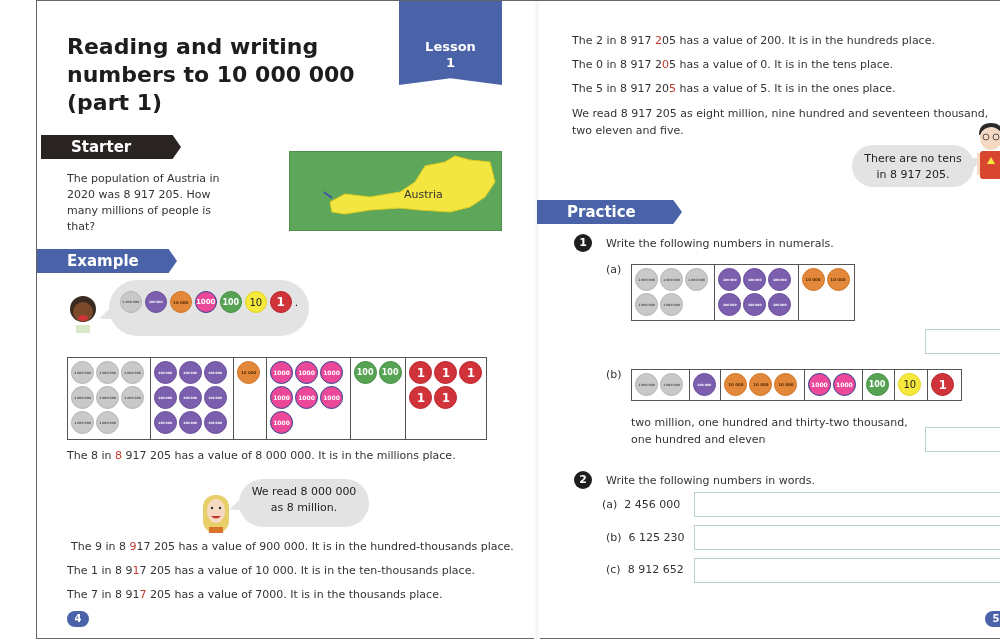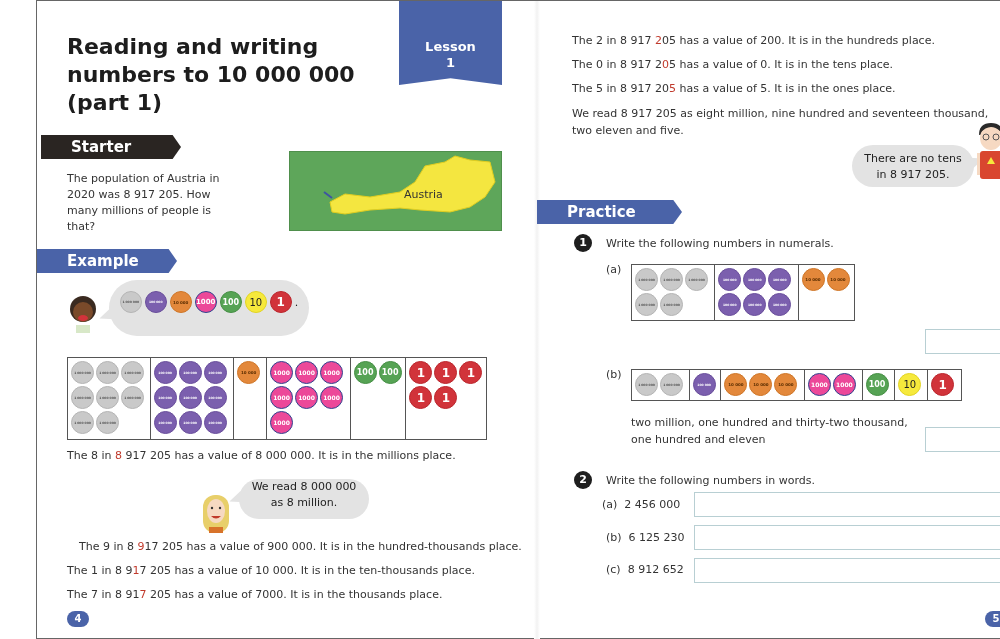--- a/index.html
+++ b/index.html
@@ -155,26 +155,26 @@
     <div class="avatar" style="left:164px;top:490px;">
       <svg width="30" height="42" viewBox="0 0 30 42">
         <rect x="2" y="4" width="26" height="38" rx="12" fill="#e8cf6a"></rect>
         <ellipse cx="15" cy="20" rx="9" ry="12" fill="#f6d9c2"></ellipse>
         <circle cx="11" cy="17" r="1.2" fill="#333"></circle>
         <circle cx="19" cy="17" r="1.2" fill="#333"></circle>
         <path d="M10 25 Q15 30 20 25 Z" fill="#c0392b"></path>
         <rect x="8" y="36" width="14" height="6" fill="#d8732a"></rect>
       </svg>
     </div>
-    <div class="speech left-tail" style="left:202px;top:478px;width:130px;height:40px;line-height:16px;">
+    <div class="speech left-tail" style="left:202px;top:478px;width:130px;height:48px;padding-top:5px;line-height:16px;">
       <div>We read 8 000 000</div>
       <div>as 8 million.</div>
     </div>
 
-    <div class="line" style="left:42px;top:539px;">
+    <div class="line" style="left:34px;top:539px;">
       <span>The 9 in 8 </span><span class="hl">9</span><span>17 205 has a value of 900 000. It is in the hundred-thousands place.</span>
     </div>
     <div class="line" style="left:30px;top:563px;">
       <span>The 1 in 8 9</span><span class="hl">1</span><span>7 205 has a value of 10 000. It is in the ten-thousands place.</span>
     </div>
     <div class="line" style="left:30px;top:587px;">
       <span>The 7 in 8 91</span><span class="hl">7</span><span> 205 has a value of 7000. It is in the thousands place.</span>
     </div>
 
     <div class="page-num" style="left:30px;top:610px;">4</div>

